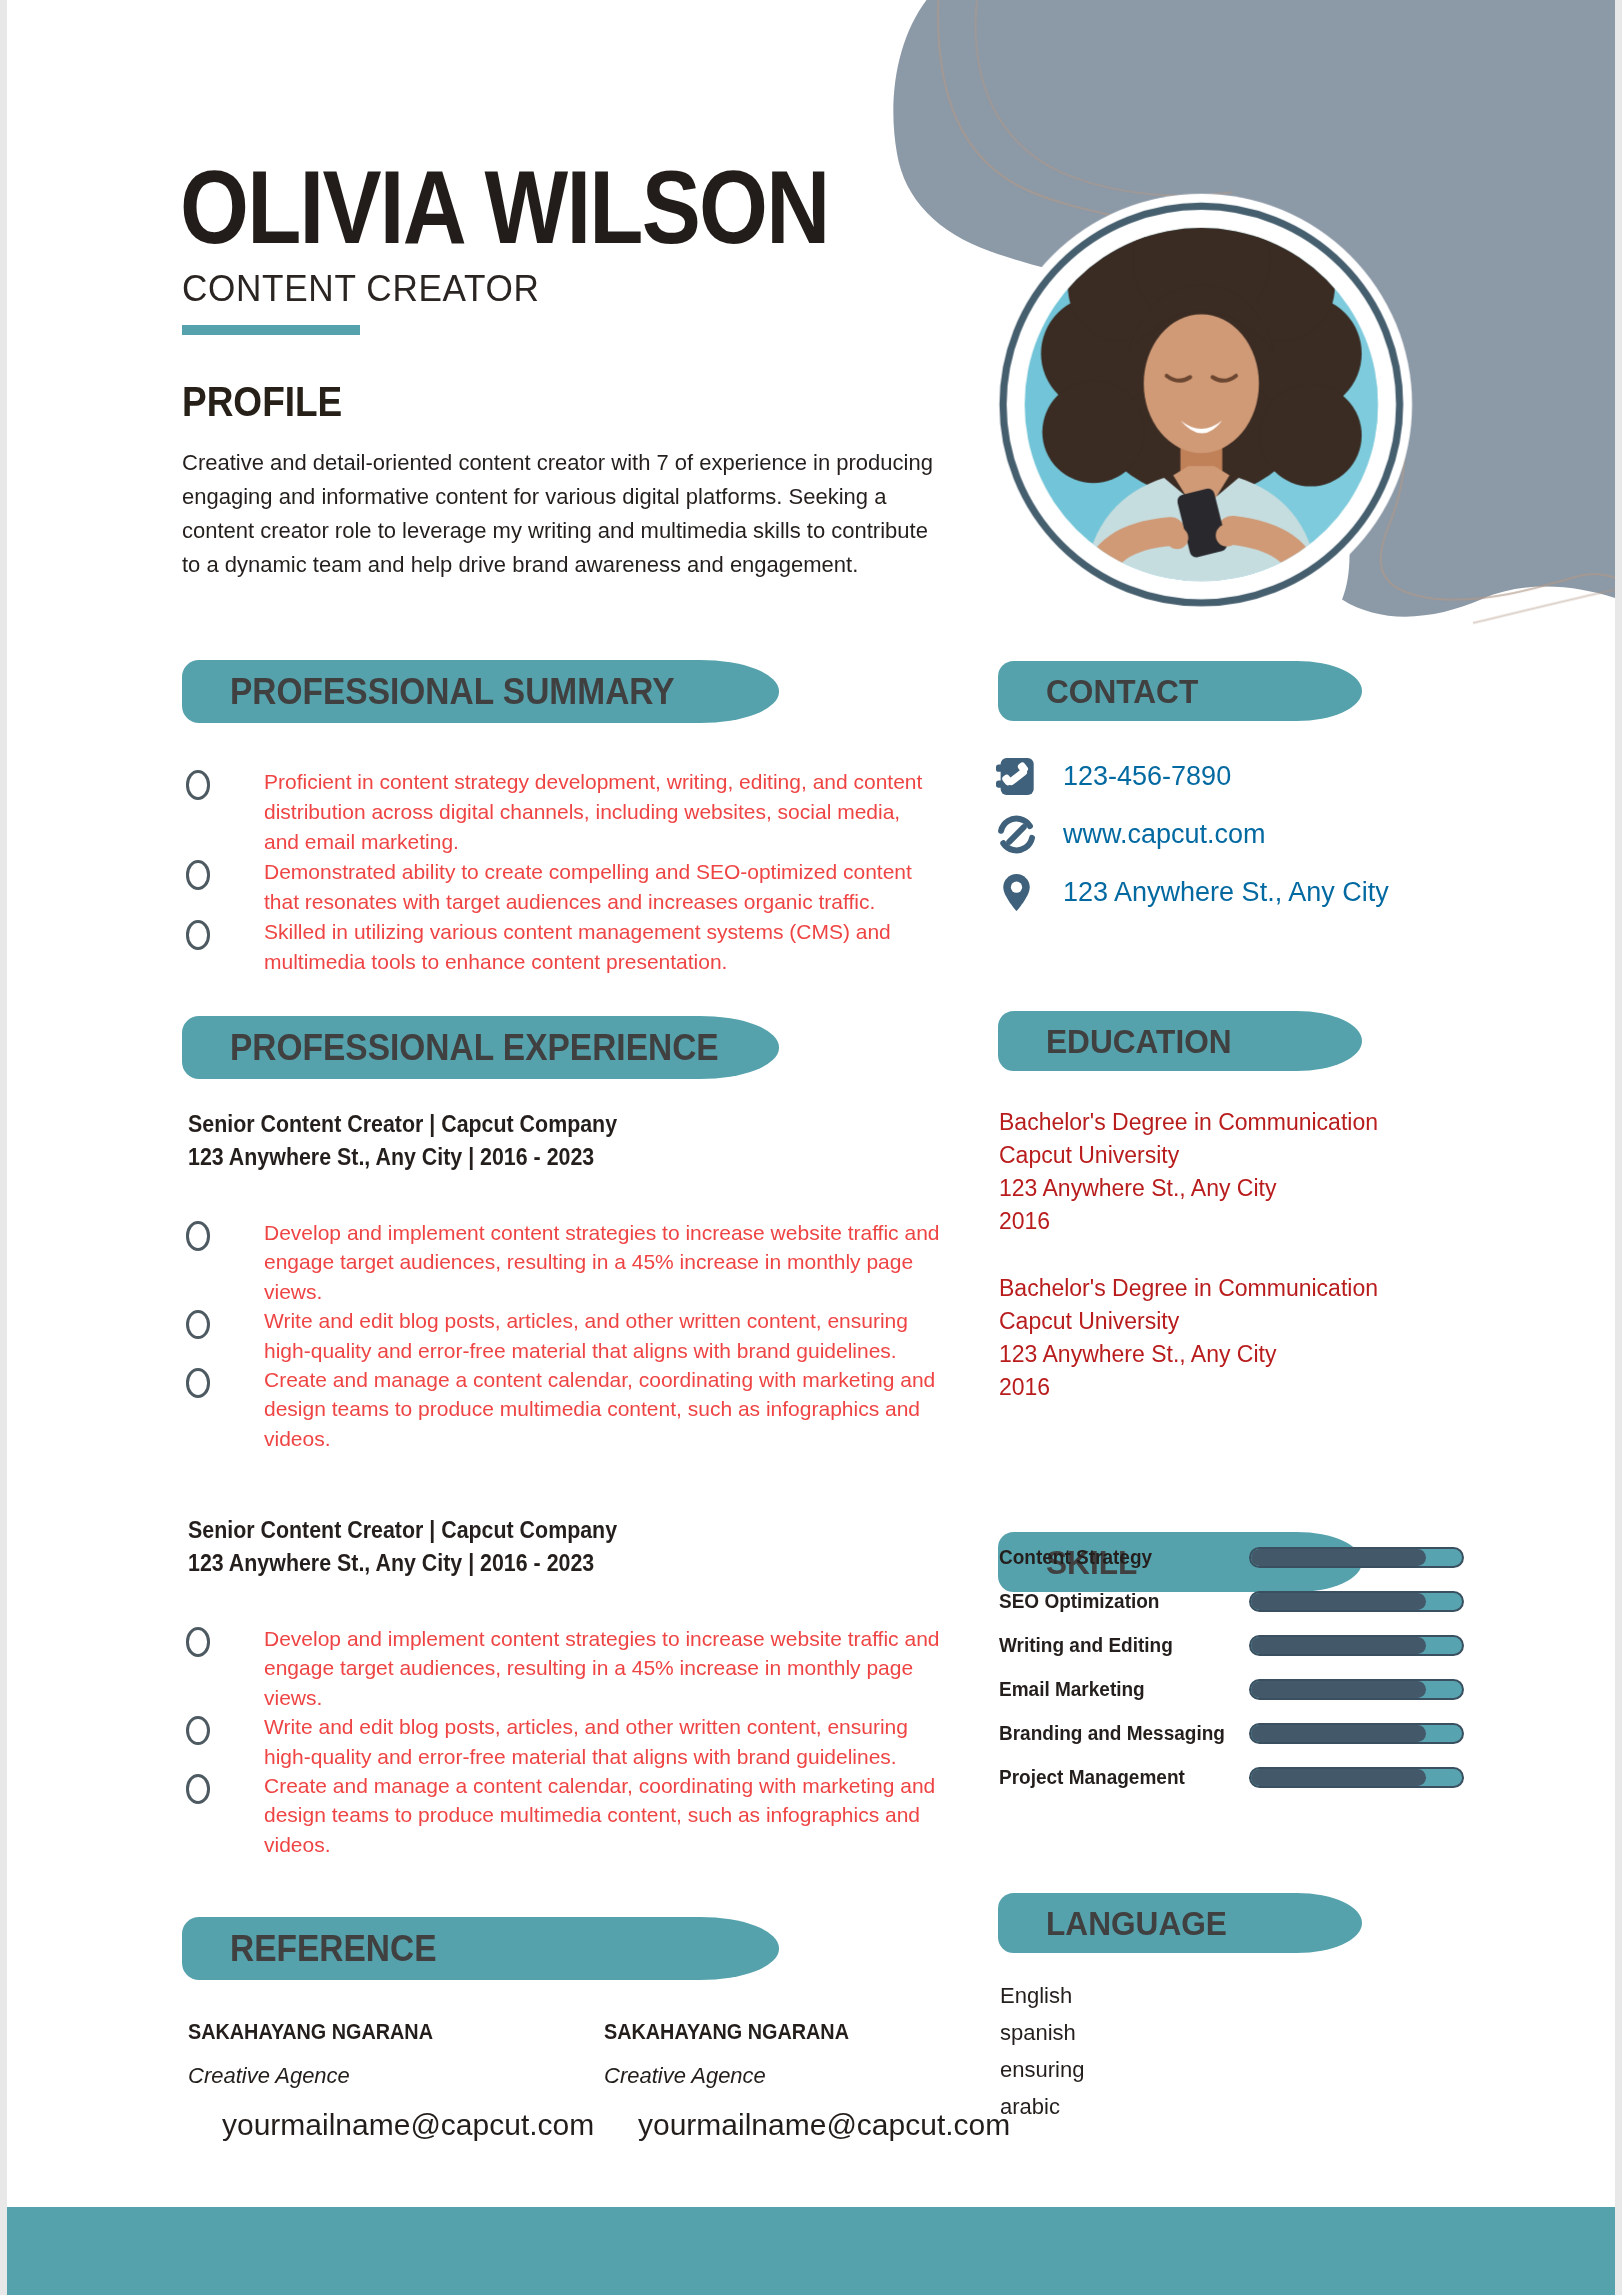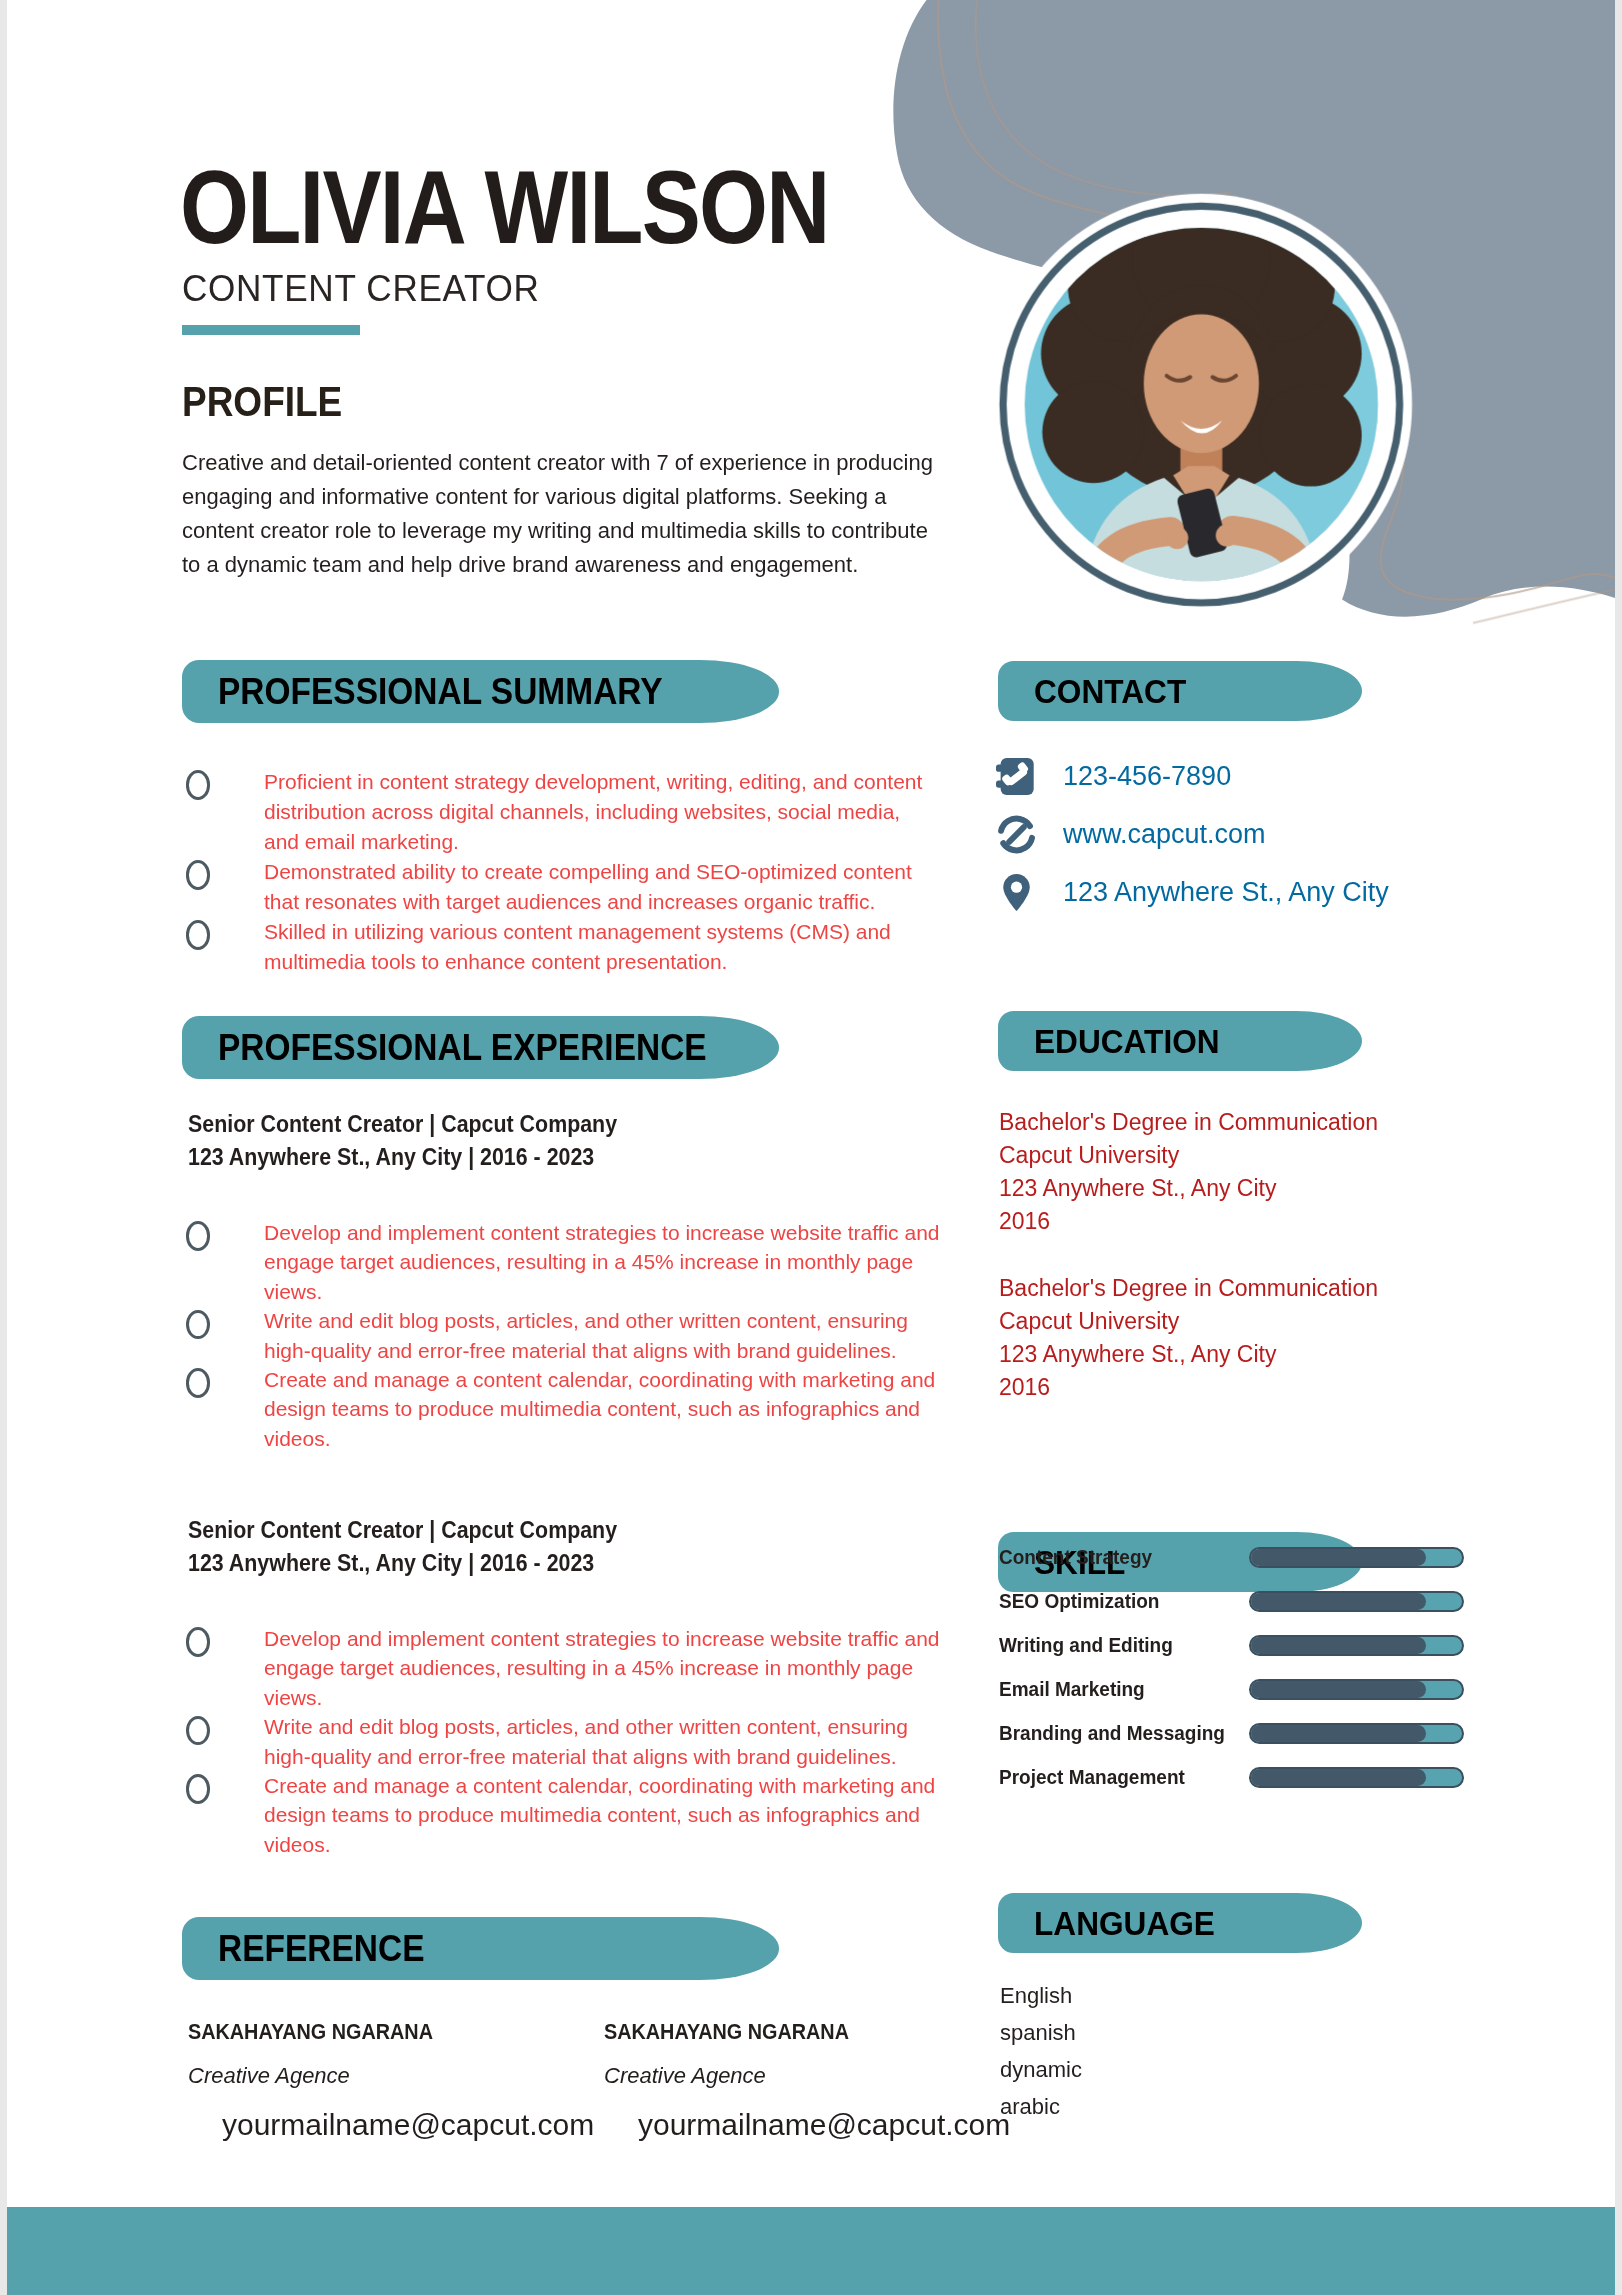--- a/index.html
+++ b/index.html
@@ -22,22 +22,22 @@
     transform:scaleX(0.95); transform-origin:left top; white-space:nowrap;
   }
   .teal-divider{left:175px; top:325px; width:178px; height:9.8px; background:#55a2ad;}
   .profile-heading{
     left:175px; top:377px; font-size:43px; font-weight:bold; color:#262019;
     transform:scaleX(0.86); transform-origin:left top; white-space:nowrap;
   }
   .profile-text{left:175px; top:446px; width:753px; font-size:22px; line-height:34px; color:#241f1d;}
   
   .banner{
-    background:#55a2ad; color:#000000; font-weight:bold;
-    display:flex; align-items:center; padding-left:36px; box-sizing:border-box;
+    background:#55a2ad; color:#404040; font-weight:bold;
+    display:flex; align-items:center; padding-left:48px; box-sizing:border-box;
     letter-spacing:0px; white-space:nowrap;text-align:right;
   }
   .banner-l{width:597px; height:63px; font-size:36px; border-radius:17px 79px 79px 17px / 17px 31px 31px 17px;}
   .banner-r{width:364px; height:60px; font-size:34px; border-radius:15.7px 65px 65px 15.7px / 15.7px 30px 30px 15.7px;}
   .banner .bt{transform:scaleX(0.93); transform-origin:left center; display:inline-block;}
   
   .blist{list-style:none; margin:0; padding:0; font-size:21px; line-height:30px; color:#ef4444;}
   .blist li{position:relative; padding-left:82px;}
   .blist li::before{
     content:""; position:absolute; left:3.9px; top:3.3px; width:18.3px; height:23.6px;
@@ -282,20 +282,20 @@
     <div class="ref-company">Creative Agence</div>
     <div class="ref-email">yourmailname@capcut.com</div>
   </div>
 
   <div class="abs banner banner-r" style="left:991px; top:1893px;">
     <span class="bt">LANGUAGE</span>
   </div>
   <div class="abs langs">
     <div>English</div>
     <div>spanish</div>
-    <div>dynamic</div>
+    <div>ensuring</div>
     <div>arabic</div>
   </div>
 
   <div class="abs footer-bar"></div>
 
 </div>
 
 
 </body></html>

